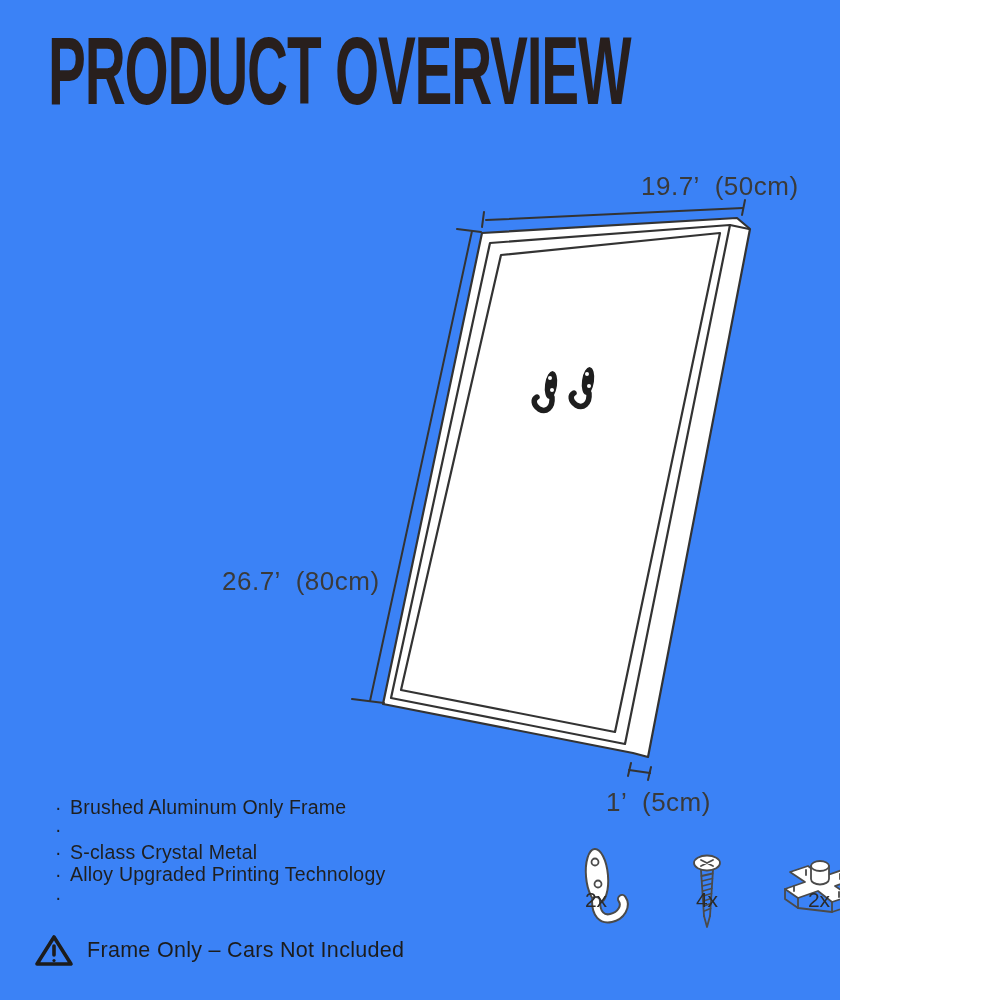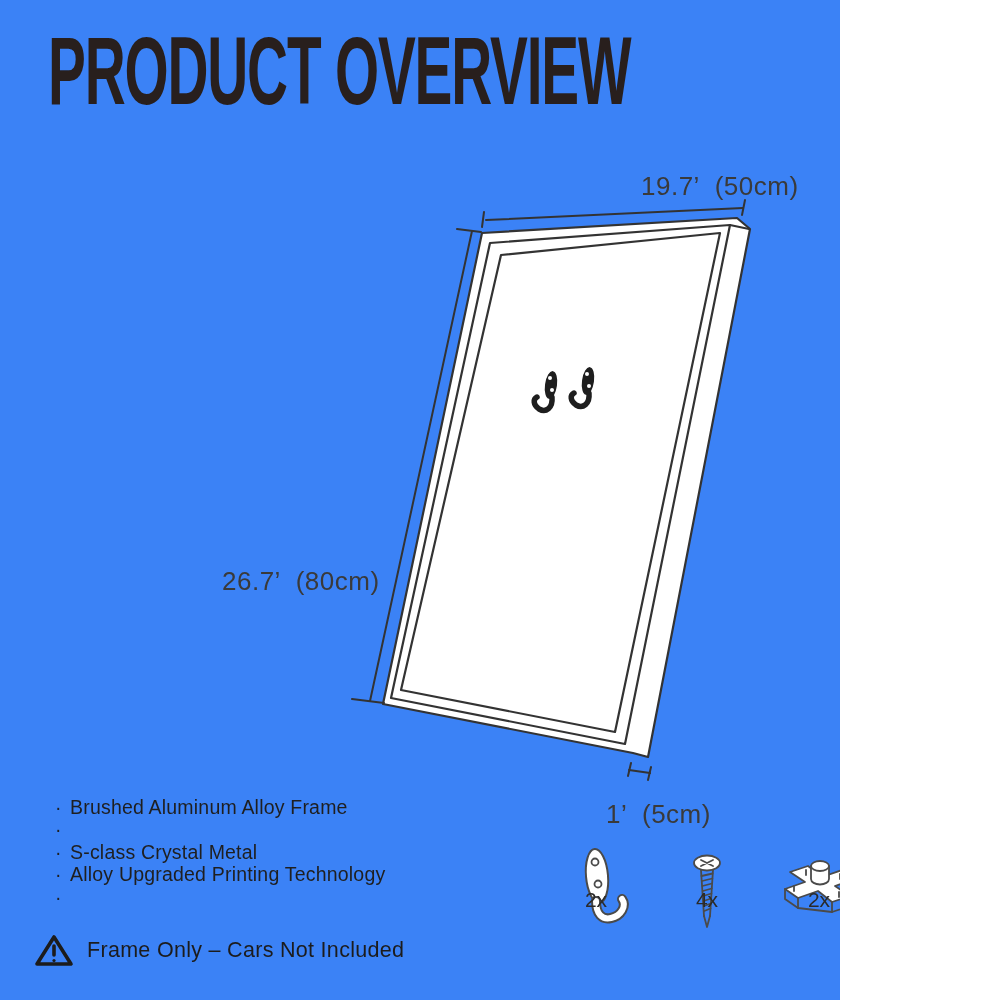--- a/index.html
+++ b/index.html
@@ -13,21 +13,21 @@
     font-family:"Liberation Sans",sans-serif;
     font-weight:900;font-size:97px;line-height:1.05;letter-spacing:-2px;
     color:#281f1d;transform:scaleX(0.585);transform-origin:0 0;white-space:nowrap;
   }
   .dim{
     position:absolute;font-size:26px;color:#3a3a3a;white-space:nowrap;
     word-spacing:8px;letter-spacing:0.5px;
   }
   .dim-top{left:593px;top:171px;margin-left:48px;}
   .dim-left{left:222px;top:566px;}
-  .dim-bottom{left:606px;top:787px;margin-top:12px;}
+  .dim-bottom{left:606px;top:787px;}
   .features{
     position:absolute;left:55px;top:796px;margin:0;padding:0;list-style:none;
     font-size:19.5px;line-height:22.4px;color:#1f1f1f;letter-spacing:0.2px;
   }
   .features li{display:flex;gap:9px;white-space:nowrap;}
   .features .bullet{width:6px;}
   .notice-text{
     position:absolute;left:87px;top:938px;font-size:21.5px;font-weight:400;
     color:#1c1c1c;letter-spacing:0.3px;white-space:nowrap;
   }
@@ -120,21 +120,21 @@
     </g>
   </svg>
 
   <div class="dim dim-top">19.7’ (50cm)</div>
   <div class="dim dim-left">26.7’ (80cm)</div>
   <div class="dim dim-bottom">1’ (5cm)</div>
 
   <ul class="features">
     <li>
       <span class="bullet">·</span>
-      <span>Brushed Aluminum Alloy Frame</span>
+      <span>Brushed Aluminum Only Frame</span>
     </li>
     <li>
       <span class="bullet">·</span>
     </li>
     <li>
       <span class="bullet">·</span>
       <span>S-class Crystal Metal</span>
     </li>
     <li>
       <span class="bullet">·</span>

